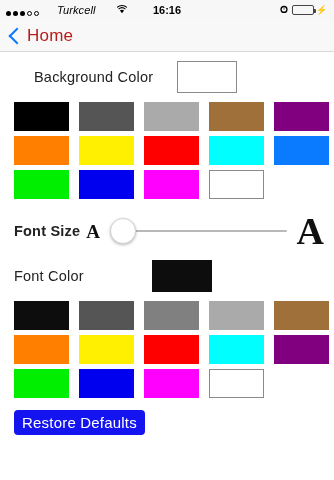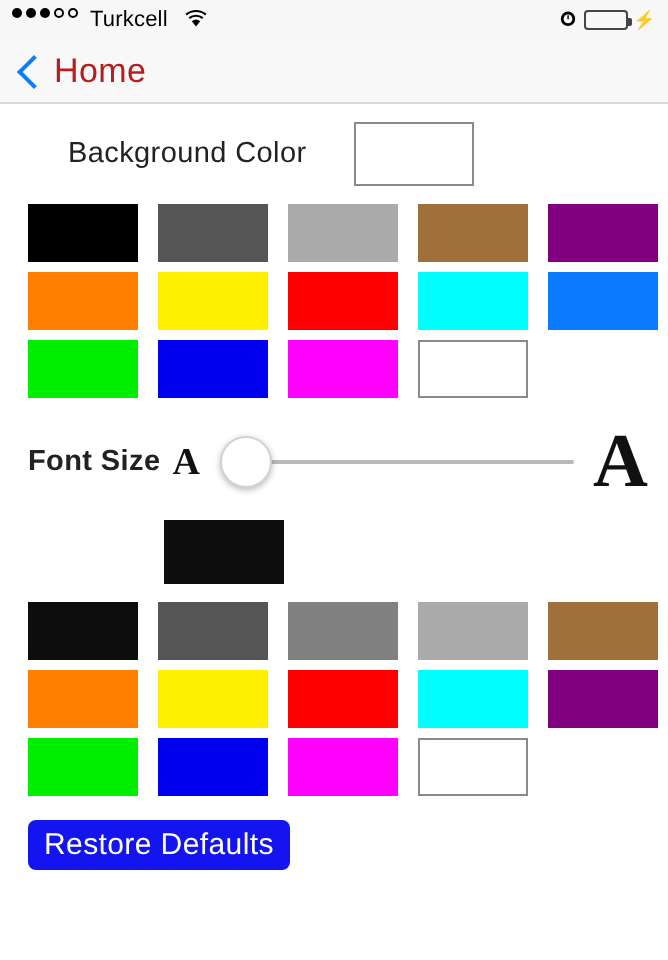--- a/index.html
+++ b/index.html
@@ -23,23 +23,24 @@
     display: flex;
     align-items: center;
     font-size: 11px;
     color: #000;
     position: relative;
     box-sizing: border-box;
     padding: 0 6px;
   }
   .status-left {
     display: flex;
-    align-items: flex-start;
-    gap: 6px;
+    align-items: flex-end;
+    gap: 18px;
     flex: 0 0 auto;
+    font-style: italic;
   }
   .sig-dots {
     display: flex;
     align-items: center;
     gap: 2px;
   }
   .dot {
     width: 5px;
     height: 5px;
     border-radius: 50%;
@@ -275,20 +276,21 @@
     <span class="carrier">Turkcell</span>
     <span class="wifi-icon">
       <svg width="12" height="10" viewBox="0 0 12 10" aria-hidden="true">
         <path d="M6 9.2 L3.9 6.6 a3.4 3.4 0 0 1 4.2 0 Z" fill="#000"></path>
         <path d="M2.6 5.1 a5.3 5.3 0 0 1 6.8 0" stroke="#000" stroke-width="1.1" fill="none"></path>
         <path d="M1.1 3.3 a7.6 7.6 0 0 1 9.8 0" stroke="#000" stroke-width="1.1" fill="none"></path>
       </svg>
     </span>
   </div>
 
+  <div class="status-center">16:16</div>
 
   <div class="status-right">
     <span class="alarm-icon">
       <svg width="10" height="10" viewBox="0 0 10 10" aria-hidden="true">
         <circle cx="5" cy="5.4" r="3.6" fill="#000"></circle>
         <circle cx="5" cy="5.4" r="2.2" fill="#fff"></circle>
         <rect x="4.7" y="3.6" width="0.7" height="2.1" fill="#000"></rect>
       </svg>
     </span>
     <span class="battery">
@@ -333,20 +335,21 @@
     <span class="row-label">Font Size</span>
     <span class="glyph-small">A</span>
     <span class="slider">
       <span class="slider-track" style="background: rgb(185, 185, 185);"></span>
       <span class="slider-thumb" id="slider-thumb" style="left: calc(0% + 0px);"></span>
     </span>
     <span class="glyph-large">A</span>
   </div>
 
   <div class="header-row" style="height:38px; margin-top:2px;">
+    <span class="row-label">Font Color</span>
     <span class="preview-box" style="margin-left: 68px; background: rgb(13, 13, 13); border-color: rgb(13, 13, 13);" id="fc-preview"></span>
   </div>
 
   <div class="swatch-grid" style="margin-top:6px;" id="fc-grid">
       <div class="swatch" style="background: rgb(13, 13, 13);"></div>
       <div class="swatch" style="background: rgb(85, 85, 85);"></div>
       <div class="swatch" style="background: rgb(128, 128, 128);"></div>
       <div class="swatch" style="background: rgb(170, 170, 170);"></div>
       <div class="swatch" style="background: rgb(160, 112, 58);"></div>
       <div class="swatch" style="background: rgb(255, 127, 0);"></div>

